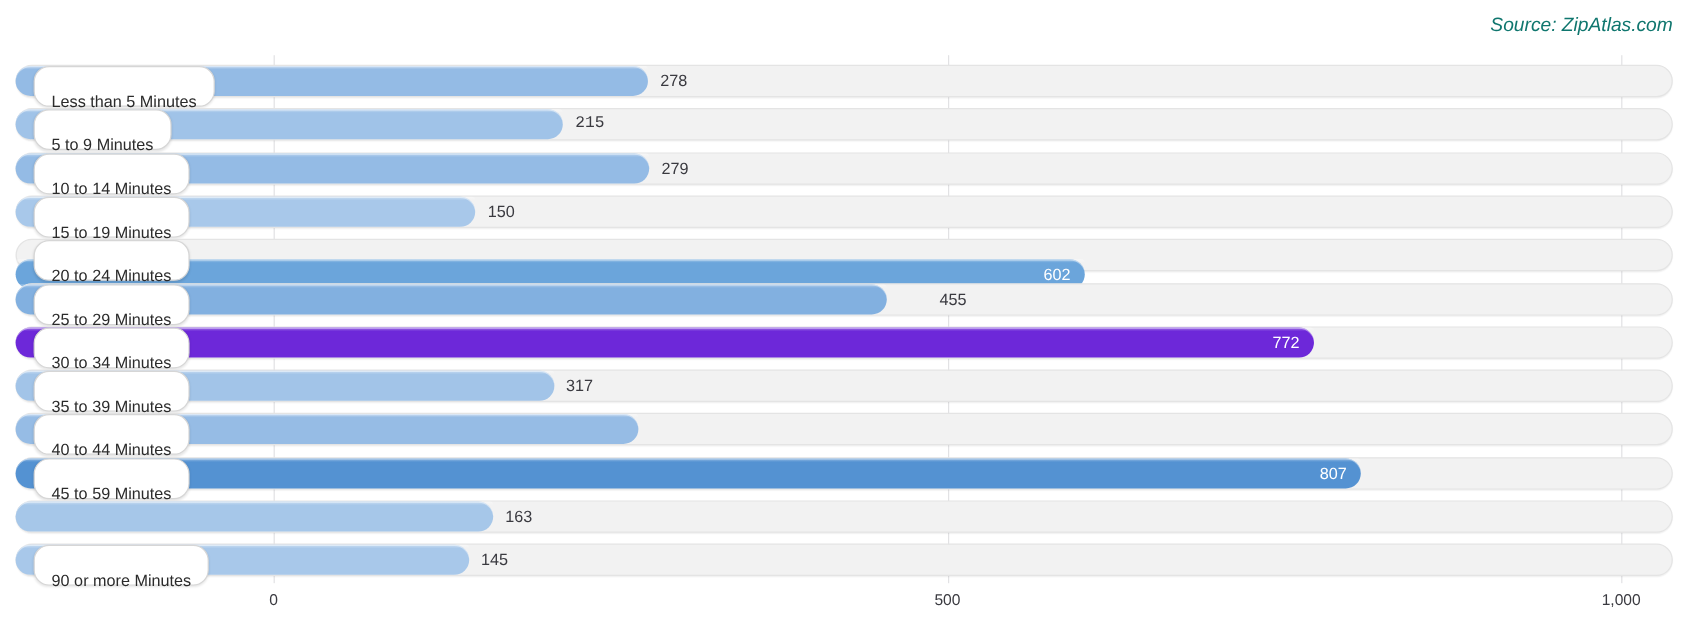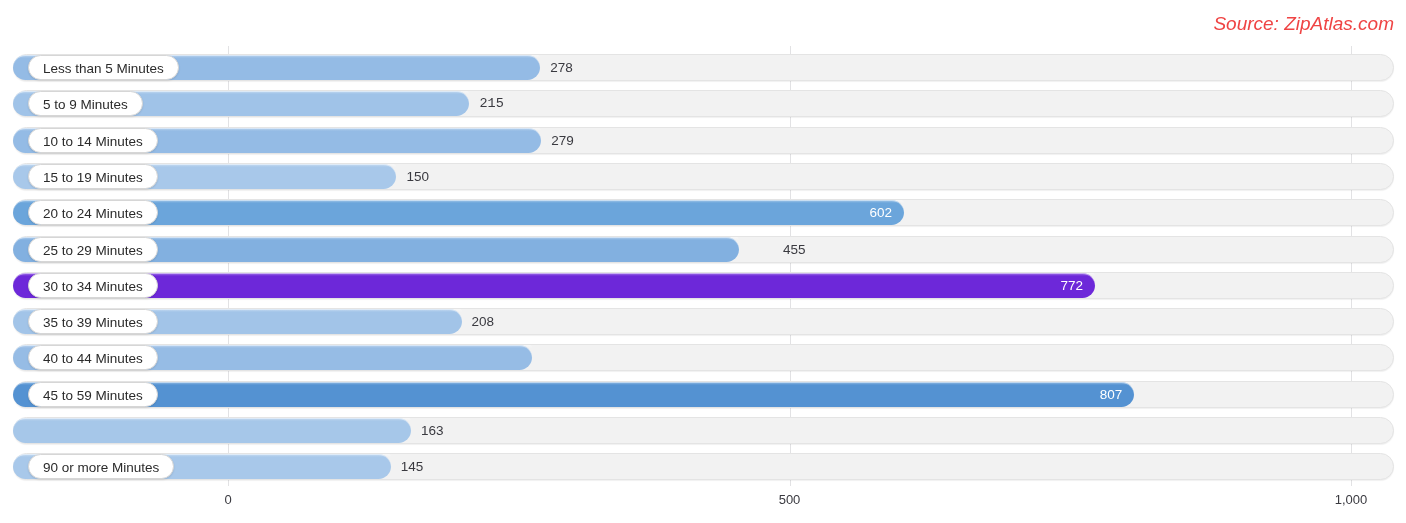--- a/index.html
+++ b/index.html
@@ -32,23 +32,23 @@
     font-size: 19.5px;
     font-weight: 400;
     letter-spacing: 0.2px;
     color: #2f2f33;
     white-space: nowrap;
   }
   .chart-source {
     position: absolute;
     right: 12px;
     top: 13px;
-    font-size: 19px;
+    font-size: 16px;
     font-style: italic;
-    color: #ef4444;
+    color: #0f766e;
     white-space: nowrap;
   }
 
   
   .plot {
     position: absolute;
     left: 0;
     top: 46px;
     width: 1406px;
     height: 440px;
@@ -129,21 +129,21 @@
     color: #3a3a40;
     white-space: nowrap;
   }
   
   .label-pill {
     position: absolute;
     left: 15px;
     top: 1px;
     height: 25px;
     line-height: 25px;
-    padding: 0 14px;
+    padding: 16px 14px;
     border-radius: 13px;
     background: #ffffff;
     border: 1px solid #d6d6d6;
     font-size: 13.5px;
     color: #2b2b2b;
     white-space: nowrap;
     box-shadow: 0 1px 2px rgba(0,0,0,0.10);
   }
 
   
@@ -196,42 +196,42 @@
         <div class="label-pill">10 to 14 Minutes</div>
       </div>
       <div class="row" style="top: 116.9px;">
         <div class="track"></div>
         <div class="bar" title="15 to 19 Minutes: 150" style="width: 383.45px; background: rgb(168, 200, 234);"></div>
         <span class="value-out" style="left: 393.45px;">150</span>
         <div class="label-pill">15 to 19 Minutes</div>
       </div>
       <div class="row" style="top: 153.2px;">
         <div class="track"></div>
-        <div class="bar" title="20 to 24 Minutes: 602" style="width: 891.046px; background: rgb(107, 165, 219);">
+        <div class="bar" title="20 to 24 Minutes: 602" style="width: 891.046px; background: rgb(107, 165, 219); margin-top: 16px;">
           <span class="value-in">602</span>
         </div>
         <div class="label-pill">20 to 24 Minutes</div>
       </div>
       <div class="row" style="top: 189.5px;">
         <div class="track"></div>
         <div class="bar" title="25 to 29 Minutes: 455" style="width: 725.965px; background: rgb(130, 176, 224);"></div>
         <span class="value-out" style="left: 770px;">455</span>
         <div class="label-pill">25 to 29 Minutes</div>
       </div>
       <div class="row" style="top: 225.8px;">
         <div class="track"></div>
         <div class="bar" title="30 to 34 Minutes: 772" style="width: 1081.96px; background: #6d28d9;">
           <span class="value-in">772</span>
         </div>
         <div class="label-pill">30 to 34 Minutes</div>
       </div>
       <div class="row" style="top: 262.1px;">
         <div class="track"></div>
         <div class="bar" title="35 to 39 Minutes: 208" style="width: 448.584px; background: rgb(162, 196, 232);"></div>
-        <span class="value-out" style="left: 458.584px;">208</span>
+        <span class="value-out" style="left: 458.584px;">317</span>
         <div class="label-pill">35 to 39 Minutes</div>
       </div>
       <div class="row" style="top: 298.4px;">
         <div class="track"></div>
         <div class="bar" title="40 to 44 Minutes: 271" style="width: 519.333px; background: rgb(150, 188, 229);"></div>
         <span class="value-out" style="left: 529.333px; margin-top: 40px;">271</span>
         <div class="label-pill">40 to 44 Minutes</div>
       </div>
       <div class="row" style="top: 334.7px;">
         <div class="track"></div>

